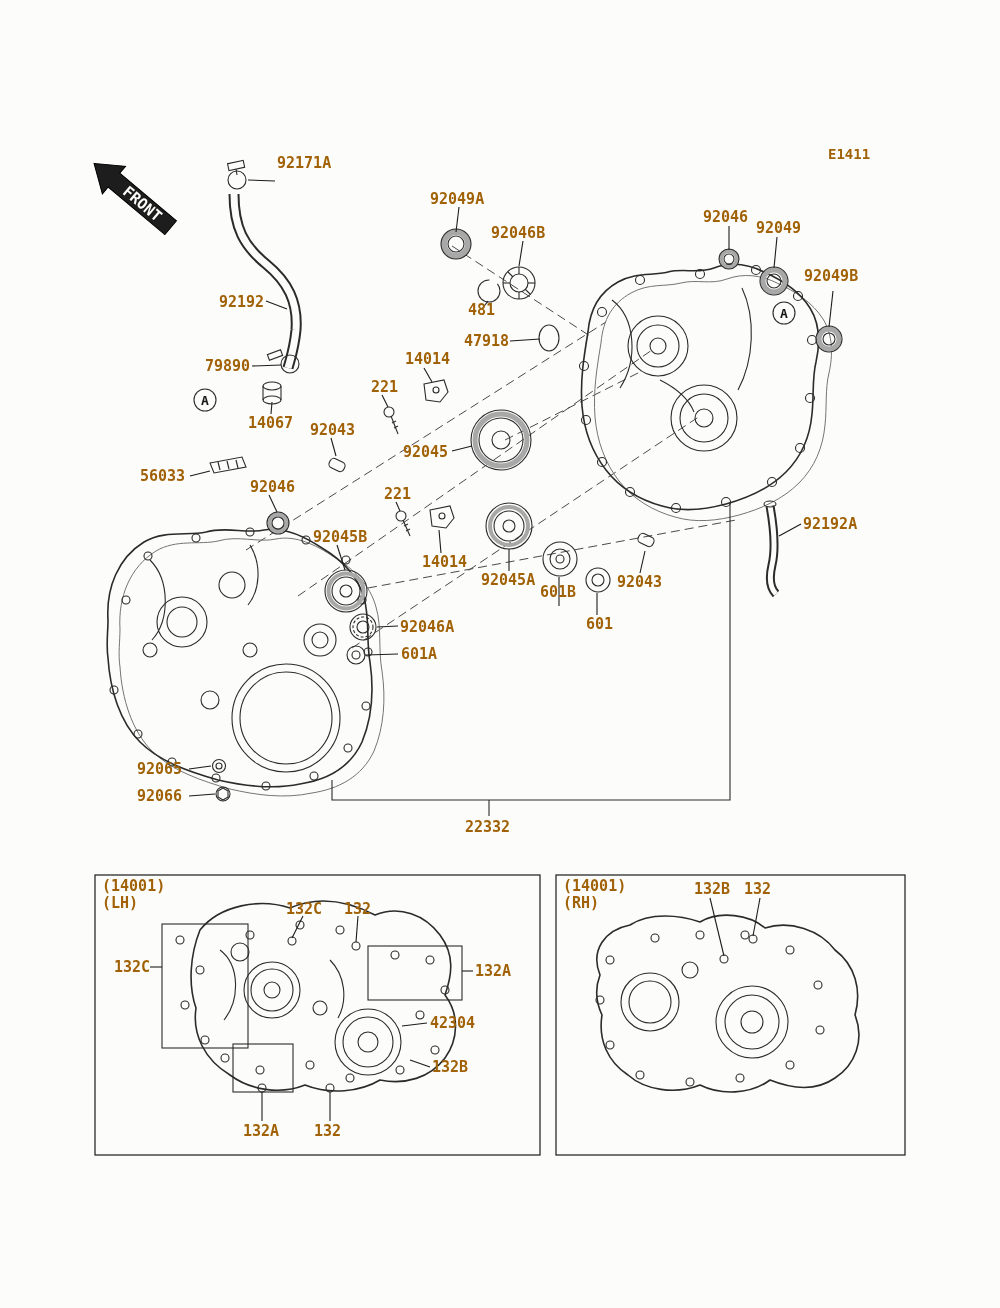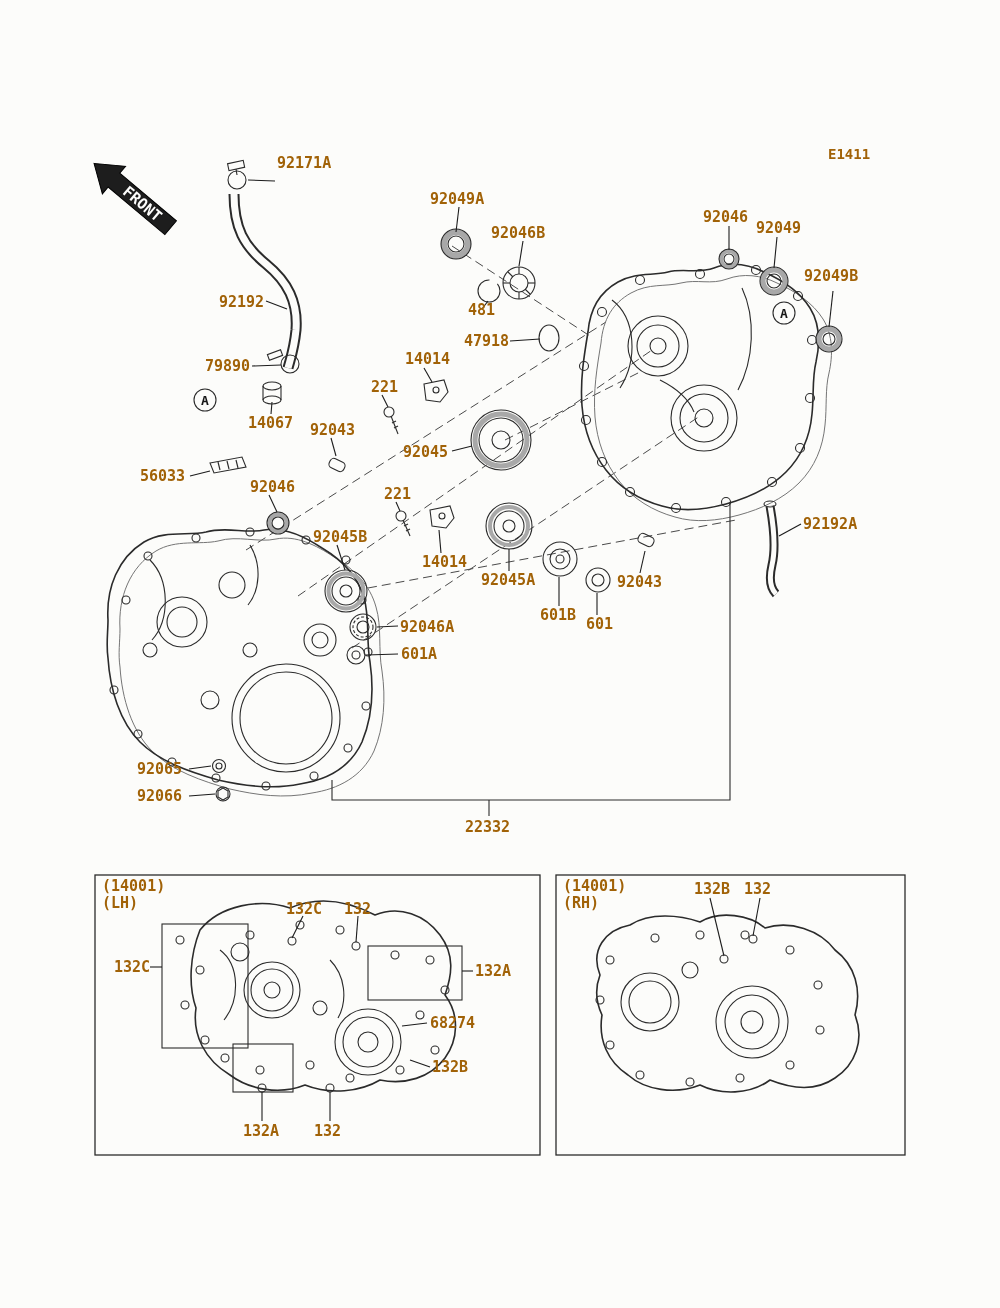--- a/index.html
+++ b/index.html
@@ -413,35 +413,35 @@
 <div class="lbl" style="left:310px;top:422px">92043</div>
 <div class="lbl" style="left:403px;top:444px">92045</div>
 <div class="lbl" style="left:140px;top:468px">56033</div>
 <div class="lbl" style="left:250px;top:479px">92046</div>
 <div class="lbl" style="left:384px;top:486px">221</div>
 <div class="lbl" style="left:313px;top:529px">92045B</div>
 <div class="lbl" style="left:422px;top:554px">14014</div>
 <div class="lbl" style="left:803px;top:516px">92192A</div>
 <div class="lbl" style="left:481px;top:572px">92045A</div>
 <div class="lbl" style="left:617px;top:574px">92043</div>
-<div class="lbl" style="left:540px;top:607px">601B</div>
+<div class="lbl" style="left:540px;top:584px">601B</div>
 <div class="lbl" style="left:586px;top:616px">601</div>
 <div class="lbl" style="left:400px;top:619px">92046A</div>
 <div class="lbl" style="left:401px;top:646px">601A</div>
 <div class="lbl" style="left:137px;top:761px">92065</div>
 <div class="lbl" style="left:137px;top:788px">92066</div>
 <div class="lbl" style="left:465px;top:819px">22332</div>
 
 <div class="lbl" style="left:102px;top:878px">(14001)</div>
 <div class="lbl" style="left:102px;top:895px">(LH)</div>
 <div class="lbl" style="left:286px;top:901px">132C</div>
 <div class="lbl" style="left:344px;top:901px">132</div>
 <div class="lbl" style="left:114px;top:959px">132C</div>
 <div class="lbl" style="left:475px;top:963px">132A</div>
-<div class="lbl" style="left:430px;top:1015px">68274</div>
+<div class="lbl" style="left:430px;top:1015px">42304</div>
 <div class="lbl" style="left:432px;top:1059px">132B</div>
 <div class="lbl" style="left:243px;top:1123px">132A</div>
 <div class="lbl" style="left:314px;top:1123px">132</div>
 
 <div class="lbl" style="left:563px;top:878px">(14001)</div>
 <div class="lbl" style="left:563px;top:895px">(RH)</div>
 <div class="lbl" style="left:694px;top:881px">132B</div>
 <div class="lbl" style="left:744px;top:881px">132</div>
 
 </div>

